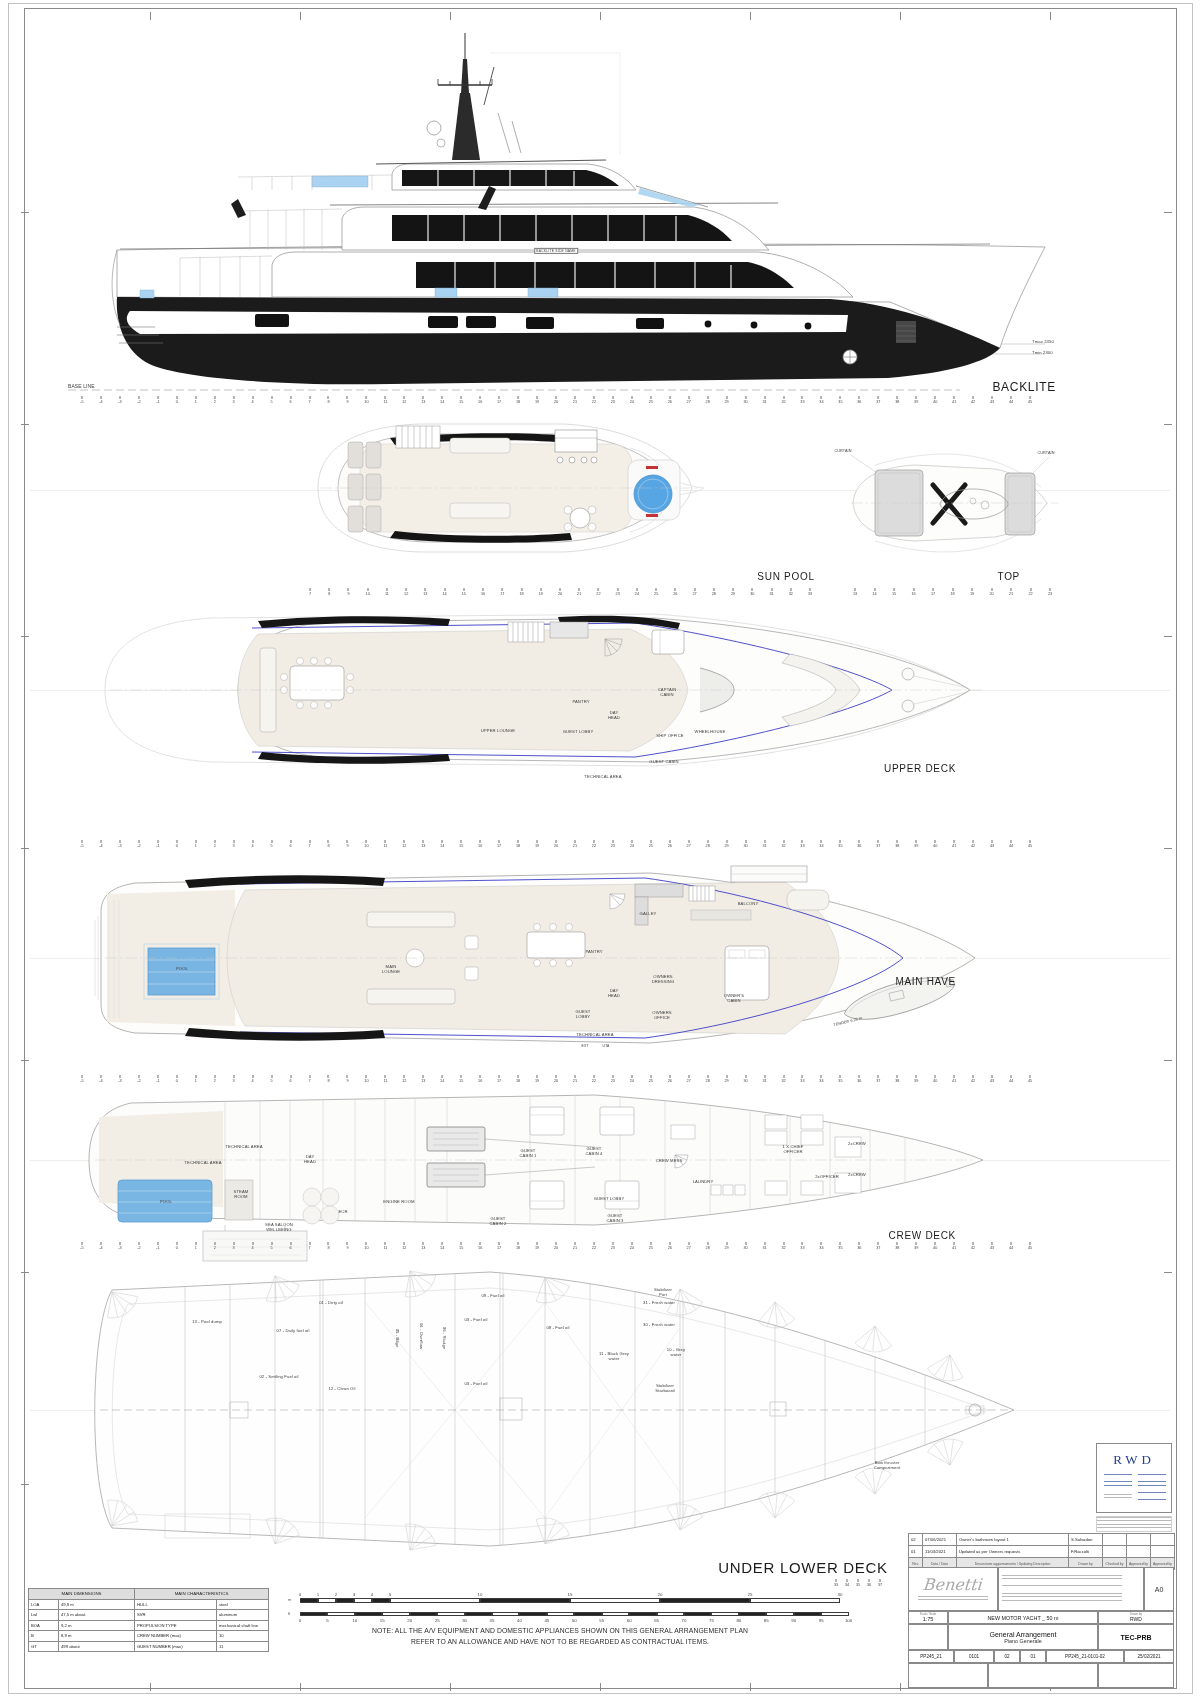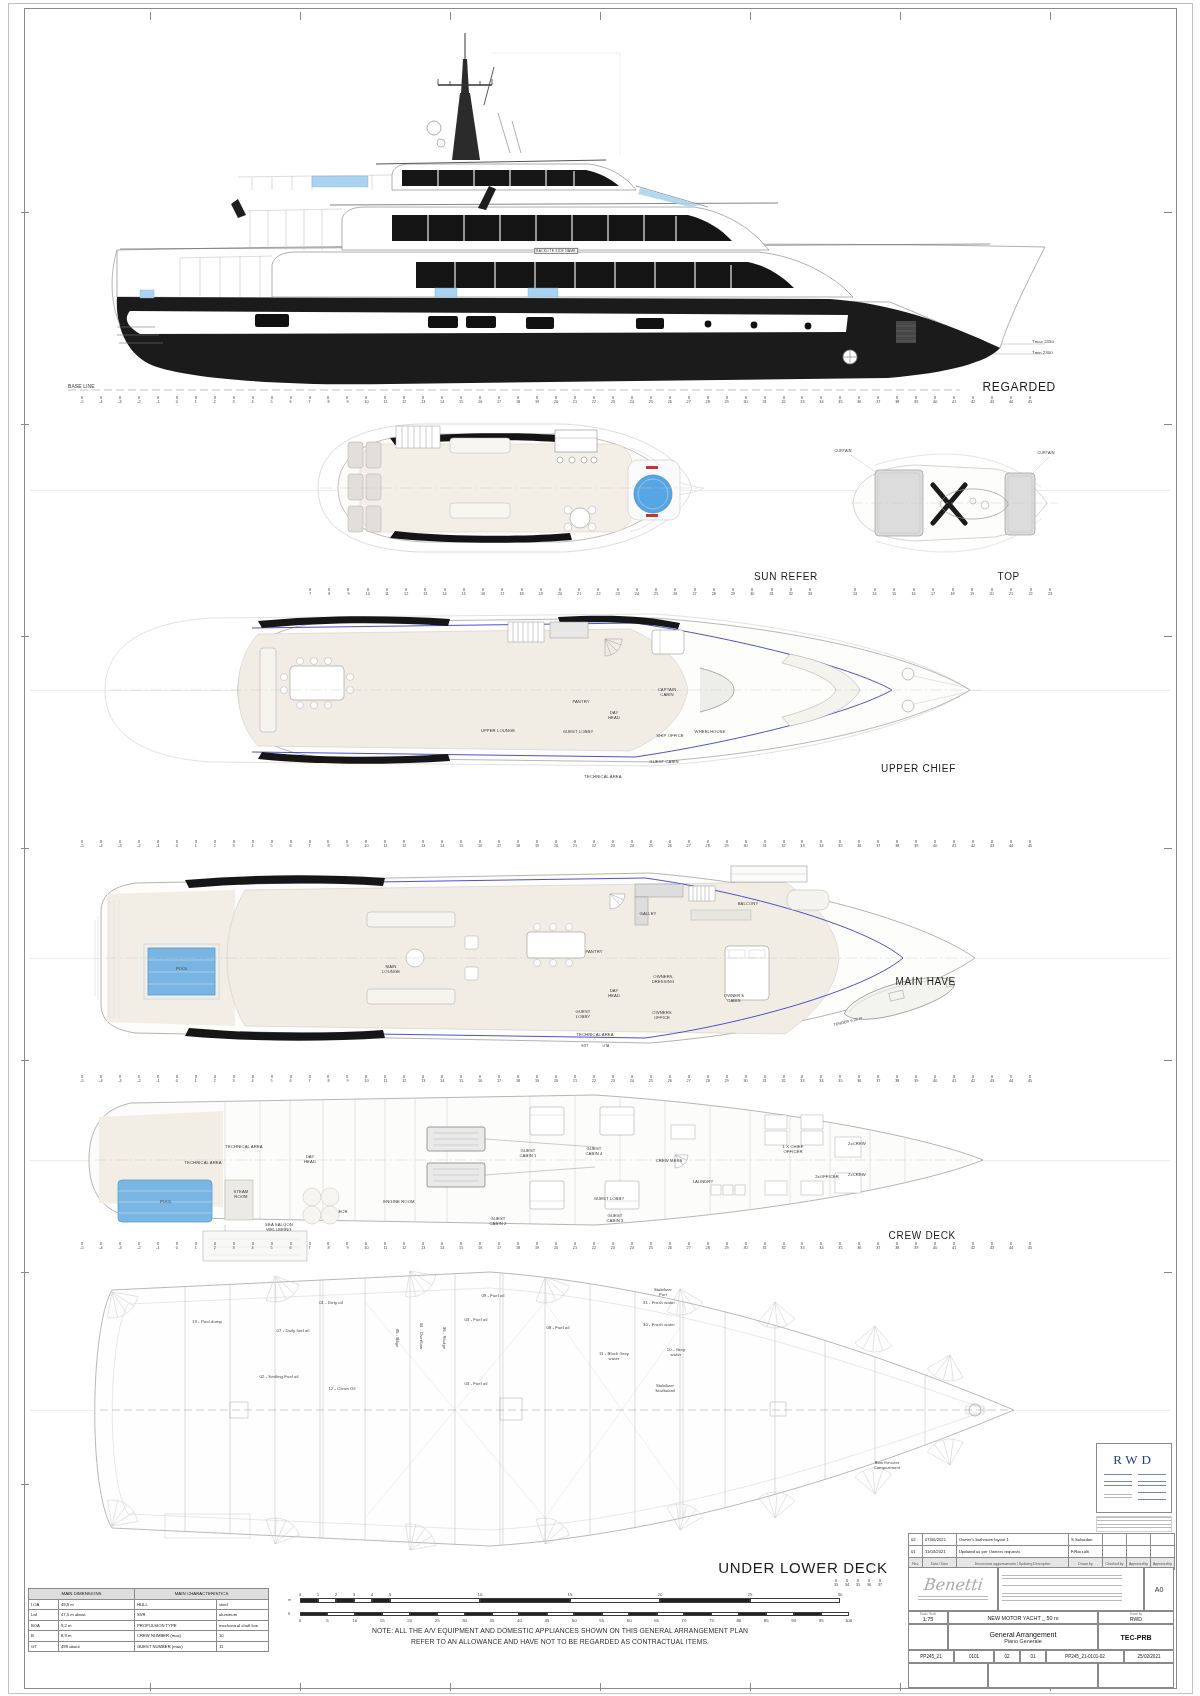--- a/index.html
+++ b/index.html
@@ -353,32 +353,32 @@
     <g fill="none" stroke="#ababab" stroke-width="0.5">
       <rect x="160" y="140" width="18" height="16"></rect>
         <rect x="430" y="136" width="22" height="22"></rect>
         <rect x="700" y="140" width="16" height="14"></rect>
       <rect x="95" y="252" width="85" height="24" stroke="#cccccc"></rect>
     </g>
     <circle cx="905" cy="148" r="6" fill="none" stroke="#8a8a8a" stroke-width="0.6"></circle>
     <rect x="896" y="144" width="18" height="8" fill="none" stroke="#b5b5b5" stroke-width="0.4"></rect>
   </svg>
 
-  <span class="lbl deck-title" style="left:1056px;top:387px;font-size:12px;transform:translate(-100%,-50%)">REGARDED</span>
+  <span class="lbl deck-title" style="left:1056px;top:387px;font-size:12px;transform:translate(-100%,-50%)">BACKLITE</span>
   <span class="lbl" style="left:68px;top:386px;font-size:5px;transform:translate(0,-50%)">BASE LINE</span>
   <span class="lbl" style="left:556px;top:251px;font-size:3.4px;letter-spacing:.2px;border:0.4px solid #777;padding:0 1px;background:#fff">BACKLITE SIDE NAME</span>
   <span class="lbl" style="left:1032px;top:342px;font-size:4.2px;transform:translate(0,-50%)">Tmax 2450</span>
   <span class="lbl" style="left:1032px;top:353px;font-size:4.2px;transform:translate(0,-50%)">Tmin 2300</span>
 
   <div id="labels-layer">
-      <span class="lbl deck-title" style="left: 786px; top: 577px; font-size: 10px; transform: translate(-50%, -50%);">SUN REFER</span>
+      <span class="lbl deck-title" style="left: 786px; top: 577px; font-size: 10px; transform: translate(-50%, -50%);">SUN POOL</span>
       <span class="lbl deck-title" style="left: 1020px; top: 577px; font-size: 10px; transform: translate(-100%, -50%);">TOP</span>
       <span class="lbl" style="left: 843px; top: 451px; font-size: 3.8px; transform: translate(-50%, -50%);">CURTAIN</span>
       <span class="lbl" style="left: 1046px; top: 453px; font-size: 3.8px; transform: translate(-50%, -50%);">CURTAIN</span>
-      <span class="lbl deck-title" style="left: 956px; top: 769px; font-size: 10px; transform: translate(-100%, -50%);">UPPER CHIEF</span>
+      <span class="lbl deck-title" style="left: 956px; top: 769px; font-size: 10px; transform: translate(-100%, -50%);">UPPER DECK</span>
       <span class="lbl" style="left: 498px; top: 731px; font-size: 4.2px; transform: translate(-50%, -50%);">UPPER LOUNGE</span>
       <span class="lbl" style="left: 581px; top: 702px; font-size: 4.2px; transform: translate(-50%, -50%);">PANTRY</span>
       <span class="lbl" style="left: 614px; top: 715px; font-size: 4.2px; transform: translate(-50%, -50%);">DAY
 HEAD</span>
       <span class="lbl" style="left: 578px; top: 732px; font-size: 4.2px; transform: translate(-50%, -50%);">GUEST LOBBY</span>
       <span class="lbl" style="left: 603px; top: 777px; font-size: 4.2px; transform: translate(-50%, -50%);">TECHNICAL AREA</span>
       <span class="lbl" style="left: 664px; top: 762px; font-size: 4.2px; transform: translate(-50%, -50%);">GUEST CABIN</span>
       <span class="lbl" style="left: 670px; top: 736px; font-size: 4.2px; transform: translate(-50%, -50%);">SHIP OFFICE</span>
       <span class="lbl" style="left: 667px; top: 692px; font-size: 4.2px; transform: translate(-50%, -50%);">CAPTAIN
 CABIN</span>

